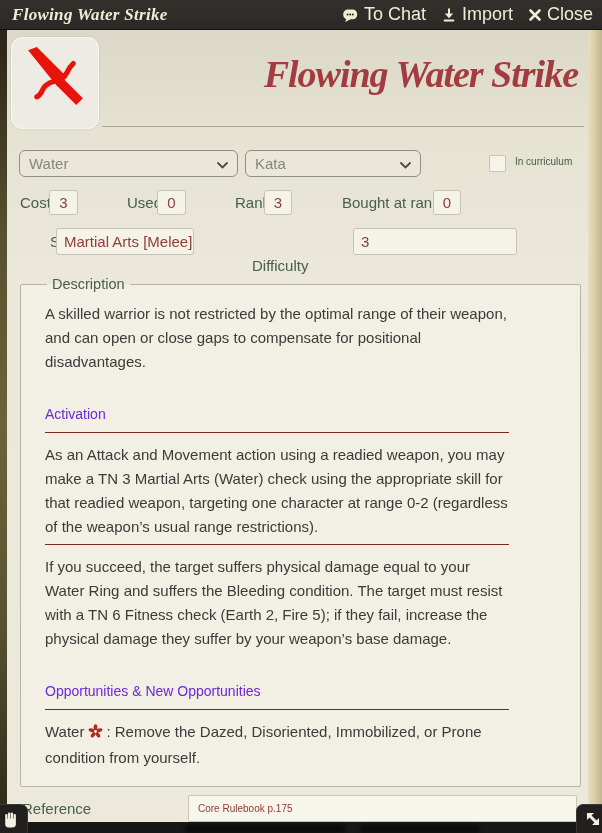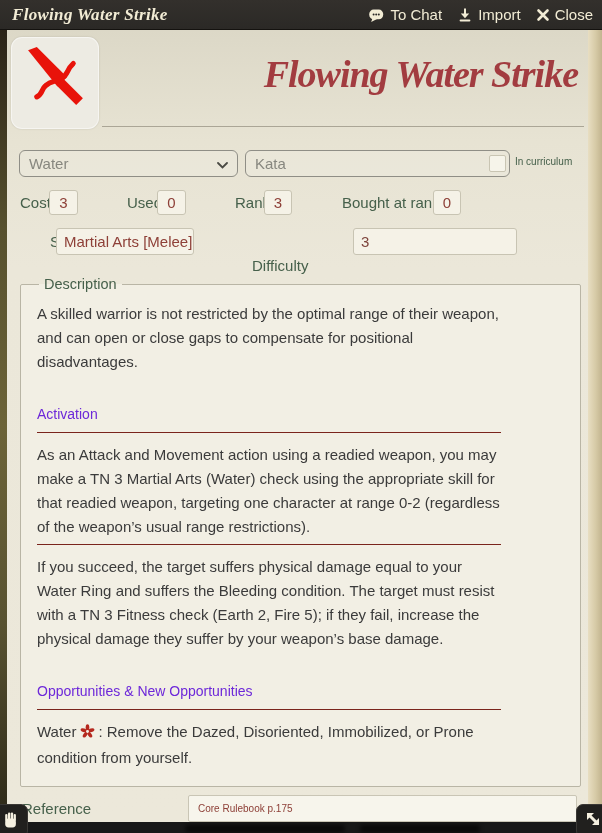--- a/index.html
+++ b/index.html
@@ -22,21 +22,21 @@
     background:linear-gradient(180deg,#33302c,#2b2926);
     border-bottom:1px solid #14120f;
     display:flex;align-items:center;box-sizing:border-box;
     color:#f2ecd5;
   }
   .titlebar .win-title{
     margin-left:12px;font-family:"Liberation Serif",serif;font-style:italic;font-weight:bold;
     font-size:17px;letter-spacing:.3px;flex:1;white-space:nowrap;
   }
   .tb-buttons{display:flex;align-items:center;gap:15px;margin-right:9px;}
-  .tb-btn{display:flex;align-items:center;gap:5px;font-size:15px;cursor:pointer;color:#f2ecd5;white-space:nowrap;}
+  .tb-btn{display:flex;align-items:center;gap:5px;font-size:18px;cursor:pointer;color:#f2ecd5;white-space:nowrap;}
   .tb-btn svg{display:block;}
   
   .content{
     position:absolute;left:7px;top:30px;width:581px;height:792px;
     background:linear-gradient(180deg,#dcd8c7 0%,#e7e3d3 14%,#ebe7d9 30%,#ece8da 100%);
   }
   
   .item-icon{
     position:absolute;left:4px;top:7px;width:88px;height:92px;border-radius:11px;
     background:#edebe3;box-shadow:inset 0 0 0 1px rgba(255,255,255,.5), 0 0 2px rgba(0,0,0,.15);
@@ -65,21 +65,21 @@
     position:absolute;box-sizing:border-box;height:25px;
     background:#f5f2e7;border:1px solid #c8c4b3;border-radius:3px;
     font-family:"Liberation Sans",sans-serif;font-size:15px;color:#8e4038;
     padding:0;outline:none;
   }
   input.fld.num{text-align:center;}
   input.fld.txt{padding-left:7px;text-align:left;}
   
   fieldset.desc{
     position:absolute;left:13px;top:246px;width:561px;height:511px;box-sizing:border-box;
-    margin:0;padding:0 8px 8px 16px;border:1px solid #b9b5a5;border-radius:2px;
+    margin:0;padding:0 8px 8px 24px;border:1px solid #b9b5a5;border-radius:2px;
     background:#f2efe4;
   }
   fieldset.desc legend{color:#46604b;font-size:14.5px;padding:0 5px;margin-left:2px;}
   .editor{width:464px;color:#3b3b3b;font-size:15px;cursor:text;}
   .editor p{margin:10px 0 0 0;line-height:24px;}
   .editor .sec-h{font-size:14px;color:#6d28d9;margin:27px 0 0 0;line-height:26px;}
   .editor .sec-rule{height:1px;background:#7a241c;margin:5px 0 0 0;}
   .opp-ico{display:inline-block;vertical-align:-2px;margin:0 3px 0 4px;}
   
   .foot-lab{position:absolute;left:15px;top:770px;color:#46604b;font-size:15px;}
@@ -152,21 +152,21 @@
   </div>
   <div class="page-title">Flowing Water Strike</div>
   <div class="header-rule"></div>
 
   <div class="sel" style="left:12px;top:120px;width:219px;">
     <span class="sel-val">Water</span>
     <span class="chev"><svg width="11" height="7" viewBox="0 0 11 7">
           <polyline points="1,1 5.5,5.5 10,1" fill="none" stroke="#4a4a44" stroke-width="1.8" stroke-linecap="round"></polyline>
         </svg></span>
   </div>
-  <div class="sel" style="left:238px;top:120px;width:265px;">
+  <div class="sel" style="left:238px;top:120px;width:176px;">
     <span class="sel-val">Kata</span>
     <span class="chev"><svg width="11" height="7" viewBox="0 0 11 7">
           <polyline points="1,1 5.5,5.5 10,1" fill="none" stroke="#4a4a44" stroke-width="1.8" stroke-linecap="round"></polyline>
         </svg></span>
   </div>
   <span class="cbx" style="left:482px;top:125px;"></span>
   <span class="lab" style="left:508px;top:126px;font-size:10px;">In curriculum</span>
 
   <span class="lab" style="left:13px;top:164px;">Cost</span>
   <input class="fld num" style="left: 42px; top: 160px; width: 29px;" readonly="" value="3">
@@ -185,21 +185,21 @@
   <fieldset class="desc">
     <legend>Description</legend>
     <div class="editor">
       <p>A skilled warrior is not restricted by the optimal range of their weapon, and can open or close gaps to compensate for positional disadvantages.</p>
 
       <div class="sec-h">Activation</div>
       <div class="sec-rule"></div>
       <p>As an Attack and Movement action using a readied weapon, you may make a TN 3 Martial Arts (Water) check using the appropriate skill for that readied weapon, targeting one character at range 0-2 (regardless of the weapon’s usual range restrictions).</p>
 
       <div class="sec-rule"></div>
-      <p>If you succeed, the target suffers physical damage equal to your Water Ring and suffers the Bleeding condition. The target must resist with a TN 3 Fitness check (Earth 2, Fire 5); if they fail, increase the physical damage they suffer by your weapon’s base damage.</p>
+      <p>If you succeed, the target suffers physical damage equal to your Water Ring and suffers the Bleeding condition. The target must resist with a TN 6 Fitness check (Earth 2, Fire 5); if they fail, increase the physical damage they suffer by your weapon’s base damage.</p>
 
       <div class="sec-h">Opportunities &amp; New Opportunities</div>
       <div class="sec-rule"></div>
       <p><span>Water</span><span class="opp-ico"><svg width="15" height="15" viewBox="0 0 14 14">
         <g fill="#b5281e">
           <ellipse cx="7" cy="3.3" rx="1.7" ry="3"></ellipse>
           <ellipse cx="7" cy="3.3" rx="1.7" ry="3" transform="rotate(72 7 7)"></ellipse>
           <ellipse cx="7" cy="3.3" rx="1.7" ry="3" transform="rotate(144 7 7)"></ellipse>
           <ellipse cx="7" cy="3.3" rx="1.7" ry="3" transform="rotate(216 7 7)"></ellipse>
           <ellipse cx="7" cy="3.3" rx="1.7" ry="3" transform="rotate(288 7 7)"></ellipse>

